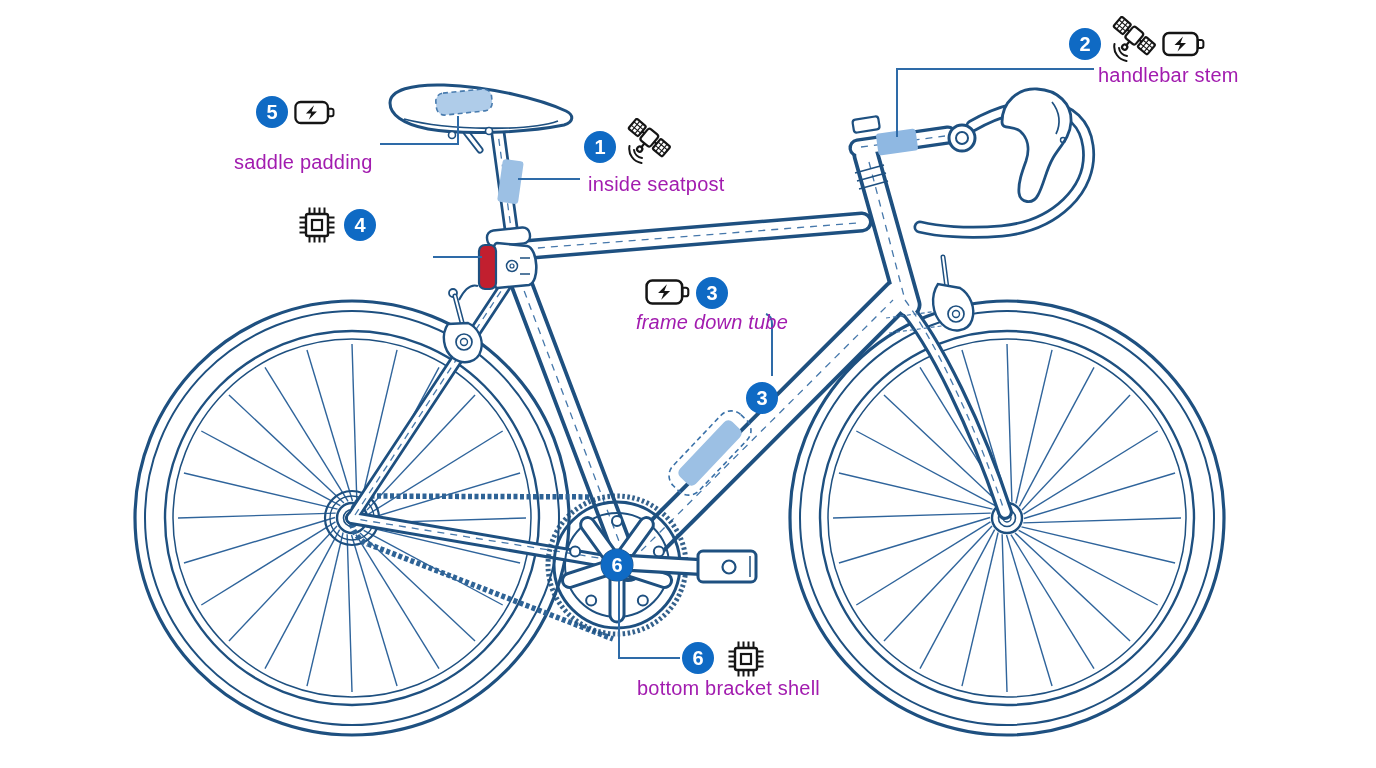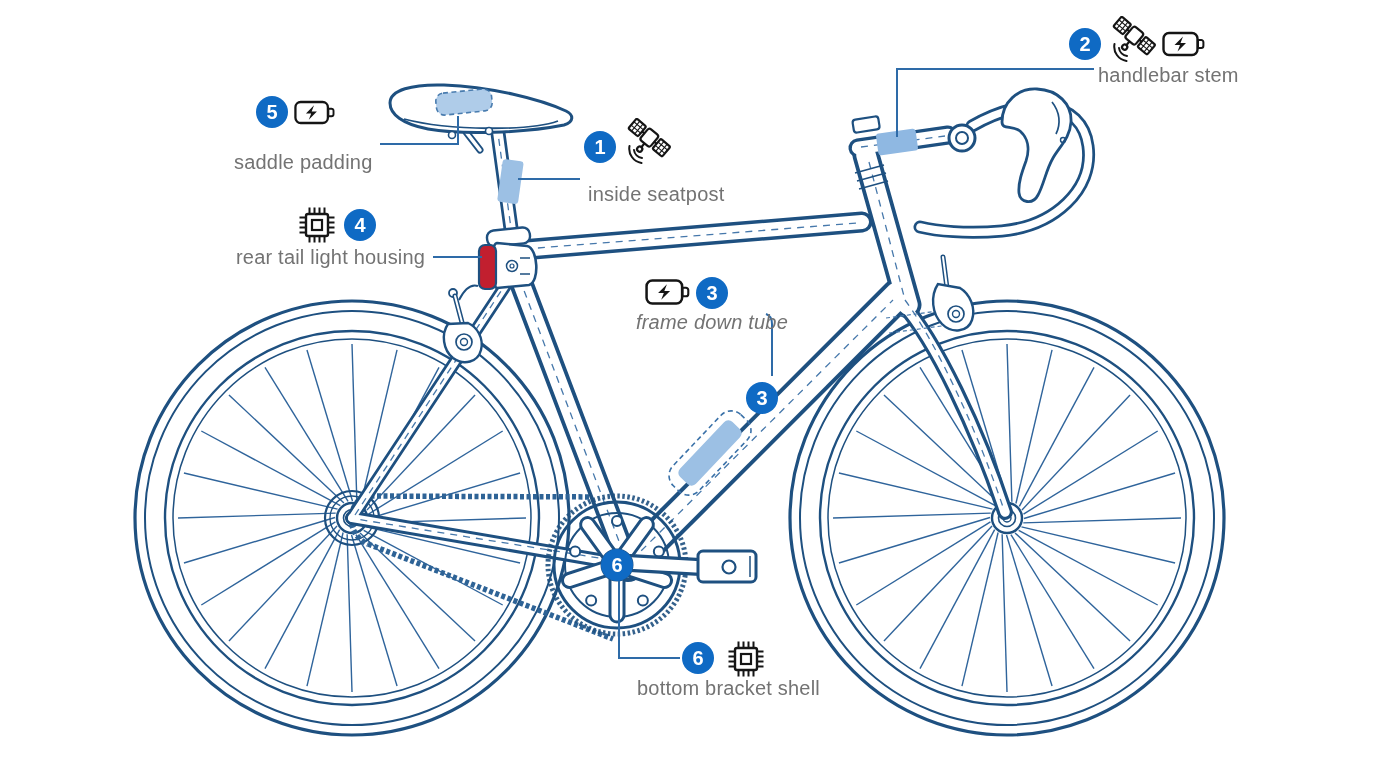--- a/index.html
+++ b/index.html
@@ -2,38 +2,38 @@
 <html><head>
 <meta charset="utf-8">
 <style>
   html,body{margin:0;padding:0;background:#fff;}
   .stage{position:relative;width:1376px;height:768px;background:#ffffff;overflow:hidden;
          font-family:"Liberation Sans",sans-serif;}
   .stage svg.art{position:absolute;left:0;top:0;}
   .badge{position:absolute;width:32px;height:32px;border-radius:50%;background:#0f6ac4;
          color:#fff;display:flex;align-items:center;justify-content:center;
          font-weight:700;font-size:20px;line-height:1;user-select:none;}
-  .callout-label{position:absolute;font-size:20px;color:#737373;white-space:nowrap;letter-spacing:.2px;}
+  .callout-label{position:absolute;font-size:20px;color:#a21caf;white-space:nowrap;letter-spacing:.2px;}
   .icon{position:absolute;display:block;}
   .icon svg{display:block;width:100%;height:100%;}
   
   #b1{left:584px;top:131px;} #b2{left:1069px;top:28px;}
   #b3a{left:696px;top:277px;} #b3b{left:746px;top:382px;}
   #b4{left:344px;top:209px;} #b5{left:256px;top:96px;}
   #b6a{left:601px;top:549px;} #b6b{left:682px;top:642px;}
   
   #icon-sat1{left:626px;top:118px;width:46px;height:46px;}
   #icon-sat2{left:1111px;top:16px;width:46px;height:46px;}
   #icon-bat2{left:1162px;top:30px;width:44px;height:28px;}
   #icon-bat3{left:645px;top:277px;width:46px;height:30px;}
   #icon-chip4{left:295px;top:203px;width:44px;height:44px;}
   #icon-bat5{left:294px;top:99px;width:42px;height:27px;}
   #icon-chip6{left:724px;top:637px;width:44px;height:44px;}
   
-  #l1{left:588px;top:183px;text-align:center;} #l2{left:1098px;top:64px;} #l3{left:636px;top:311px;font-style:italic;}
+  #l1{left:588px;top:173px;text-align:center;} #l2{left:1098px;top:64px;} #l3{left:636px;top:311px;font-style:italic;}
   #l4{left:236px;top:246px;} #l5{left:234px;top:131px;margin-top:20px;} #l6{left:637px;top:677px;text-align:center;}
 </style>
 </head>
 <body>
 
 <div class="stage">
 
 <svg width="0" height="0" style="position:absolute" aria-hidden="true">
   <defs>
     <symbol id="sym-satellite" viewBox="0 0 46 46">
@@ -331,17 +331,16 @@
     </span>
 <span class="icon" id="icon-chip6">
       <svg viewBox="0 0 44 44">
         <use href="#sym-chip"></use>
       </svg>
     </span>
 
 <div class="callout-label" id="l1">inside seatpost</div>
 <div class="callout-label" id="l2">handlebar stem</div>
 <div class="callout-label" id="l3">frame down tube</div>
-<div class="callout-label" id="l4">rear tail light housing</div>
 <div class="callout-label" id="l5">saddle padding</div>
 <div class="callout-label" id="l6">bottom bracket shell</div>
 
 </div>
 
 </body></html>

